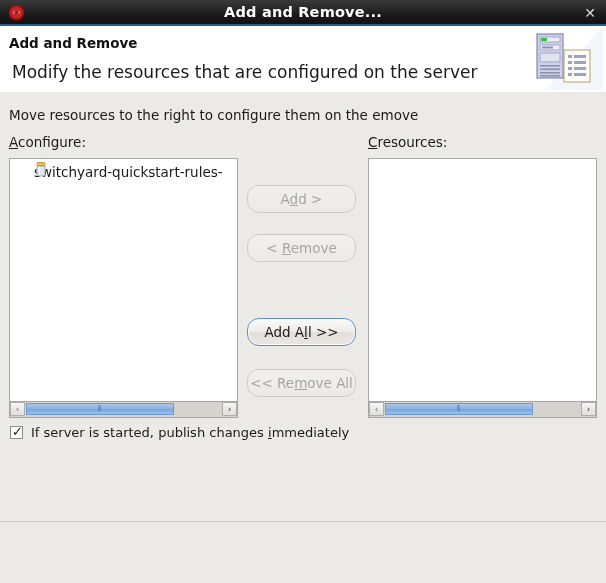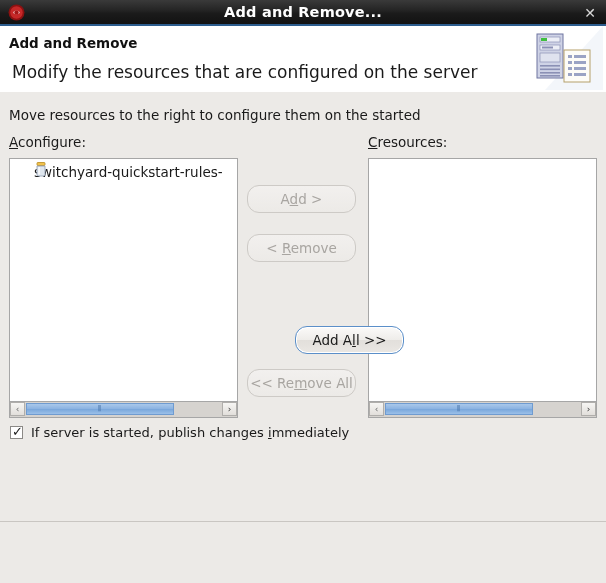--- a/index.html
+++ b/index.html
@@ -202,21 +202,21 @@
     border: 1px solid #cdcac6;
     cursor: default;
   }
   .mid-btn.focused {
     border: 1px solid #5b8fc9;
     box-shadow: 0 0 0 1px #ffffff inset;
     background: linear-gradient(to bottom, #fbfaf9 0%, #eeece9 50%, #e2dfdb 51%, #eae7e3 100%);
   }
   .btn-add { top: 93px; }
   .btn-remove { top: 142px; text-align: center; }
-  .btn-addall { top: 234px; margin-left: 48px; }
+  .btn-addall { top: 226px; }
   .btn-removeall { top: 277px; }
 
   
   .checkrow {
     position: absolute;
     left: 10px; top: 333px;
     display: flex;
     align-items: center;
     cursor: pointer;
   }
@@ -305,21 +305,21 @@
             <rect x="49" y="41" width="12" height="3"></rect>
           <rect x="43" y="47" width="4" height="3"></rect>
             <rect x="49" y="47" width="12" height="3"></rect>
         </g>
       </svg>
     </span>
   </div>
 
   <div class="body-area">
 
-    <div class="intro-text">Move resources to the right to configure them on the started</div>
+    <div class="intro-text">Move resources to the right to configure them on the emove</div>
 
     <div class="col-label label-available"><u class="mn">A</u><span>configure:</span></div>
 
     <div class="col-label label-configured"><u class="mn">C</u><span>resources:</span></div>
 
     <div class="listbox list-available">
       <div class="list-item">
         <span class="jar-icon">
           <svg width="12" height="15" viewBox="0 0 12 15">
             <rect x="2" y="0.5" width="8" height="3" rx="0.8" fill="#f0c14b" stroke="#b8891f" stroke-width="0.8"></rect>

